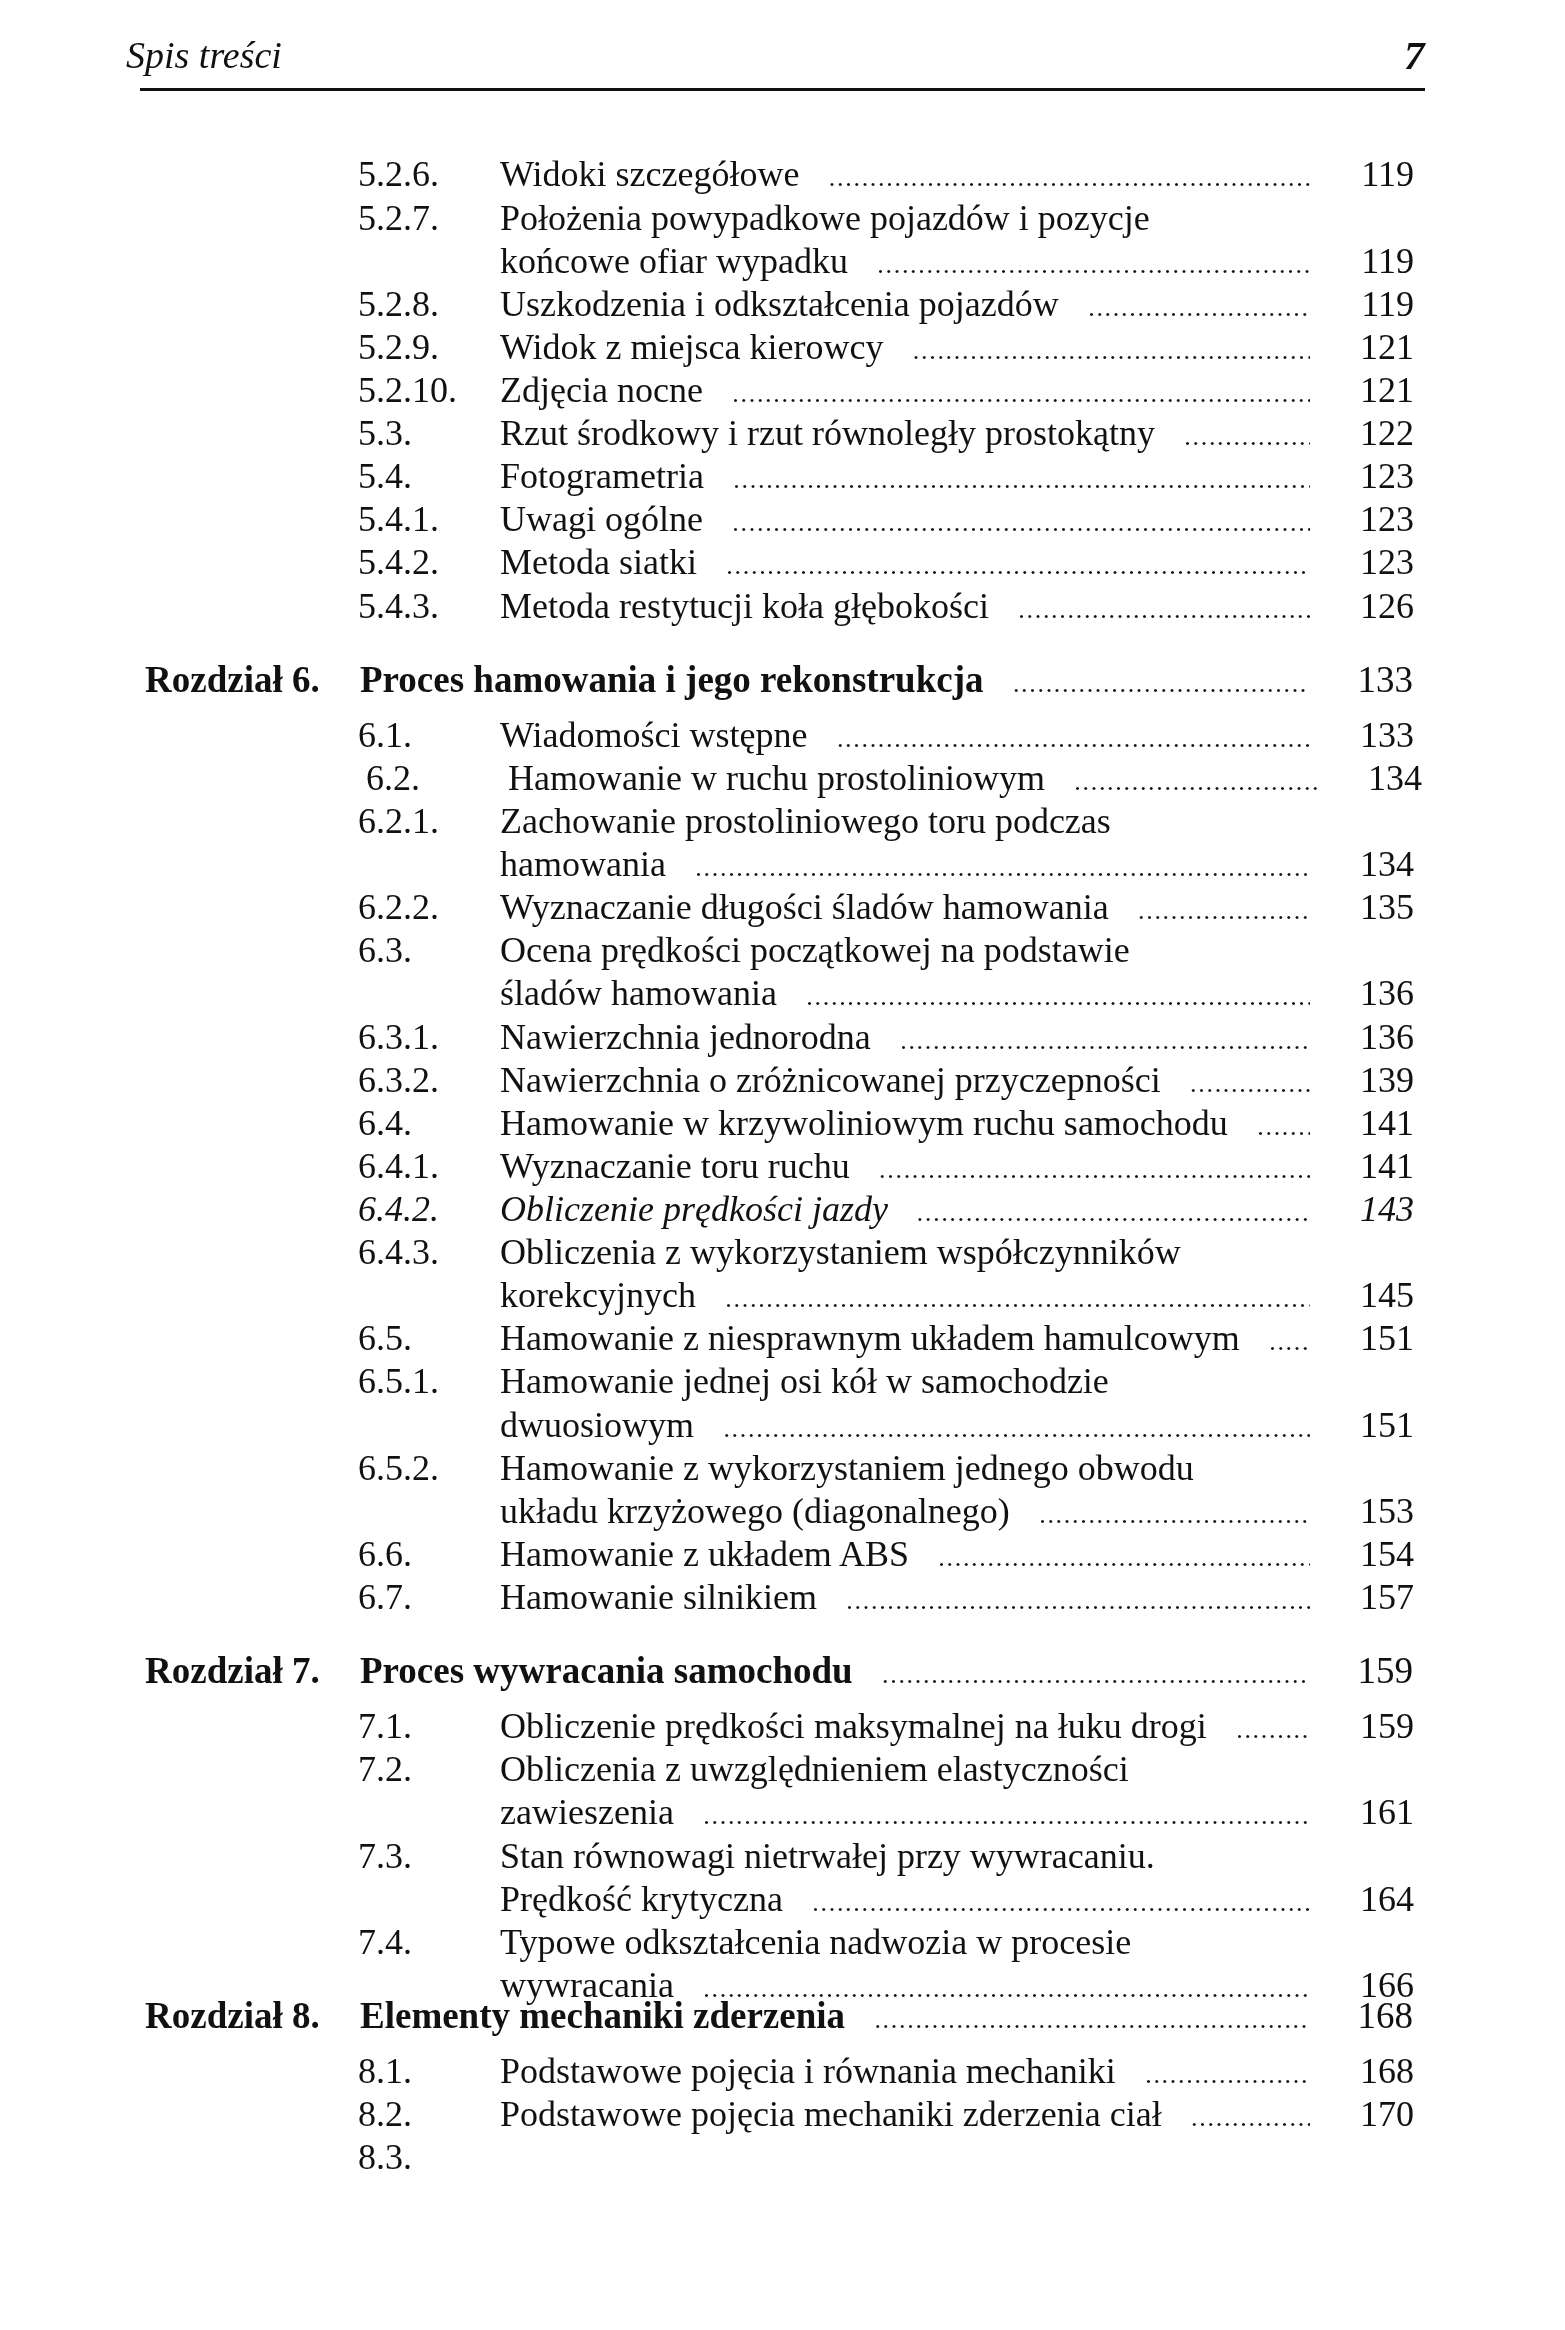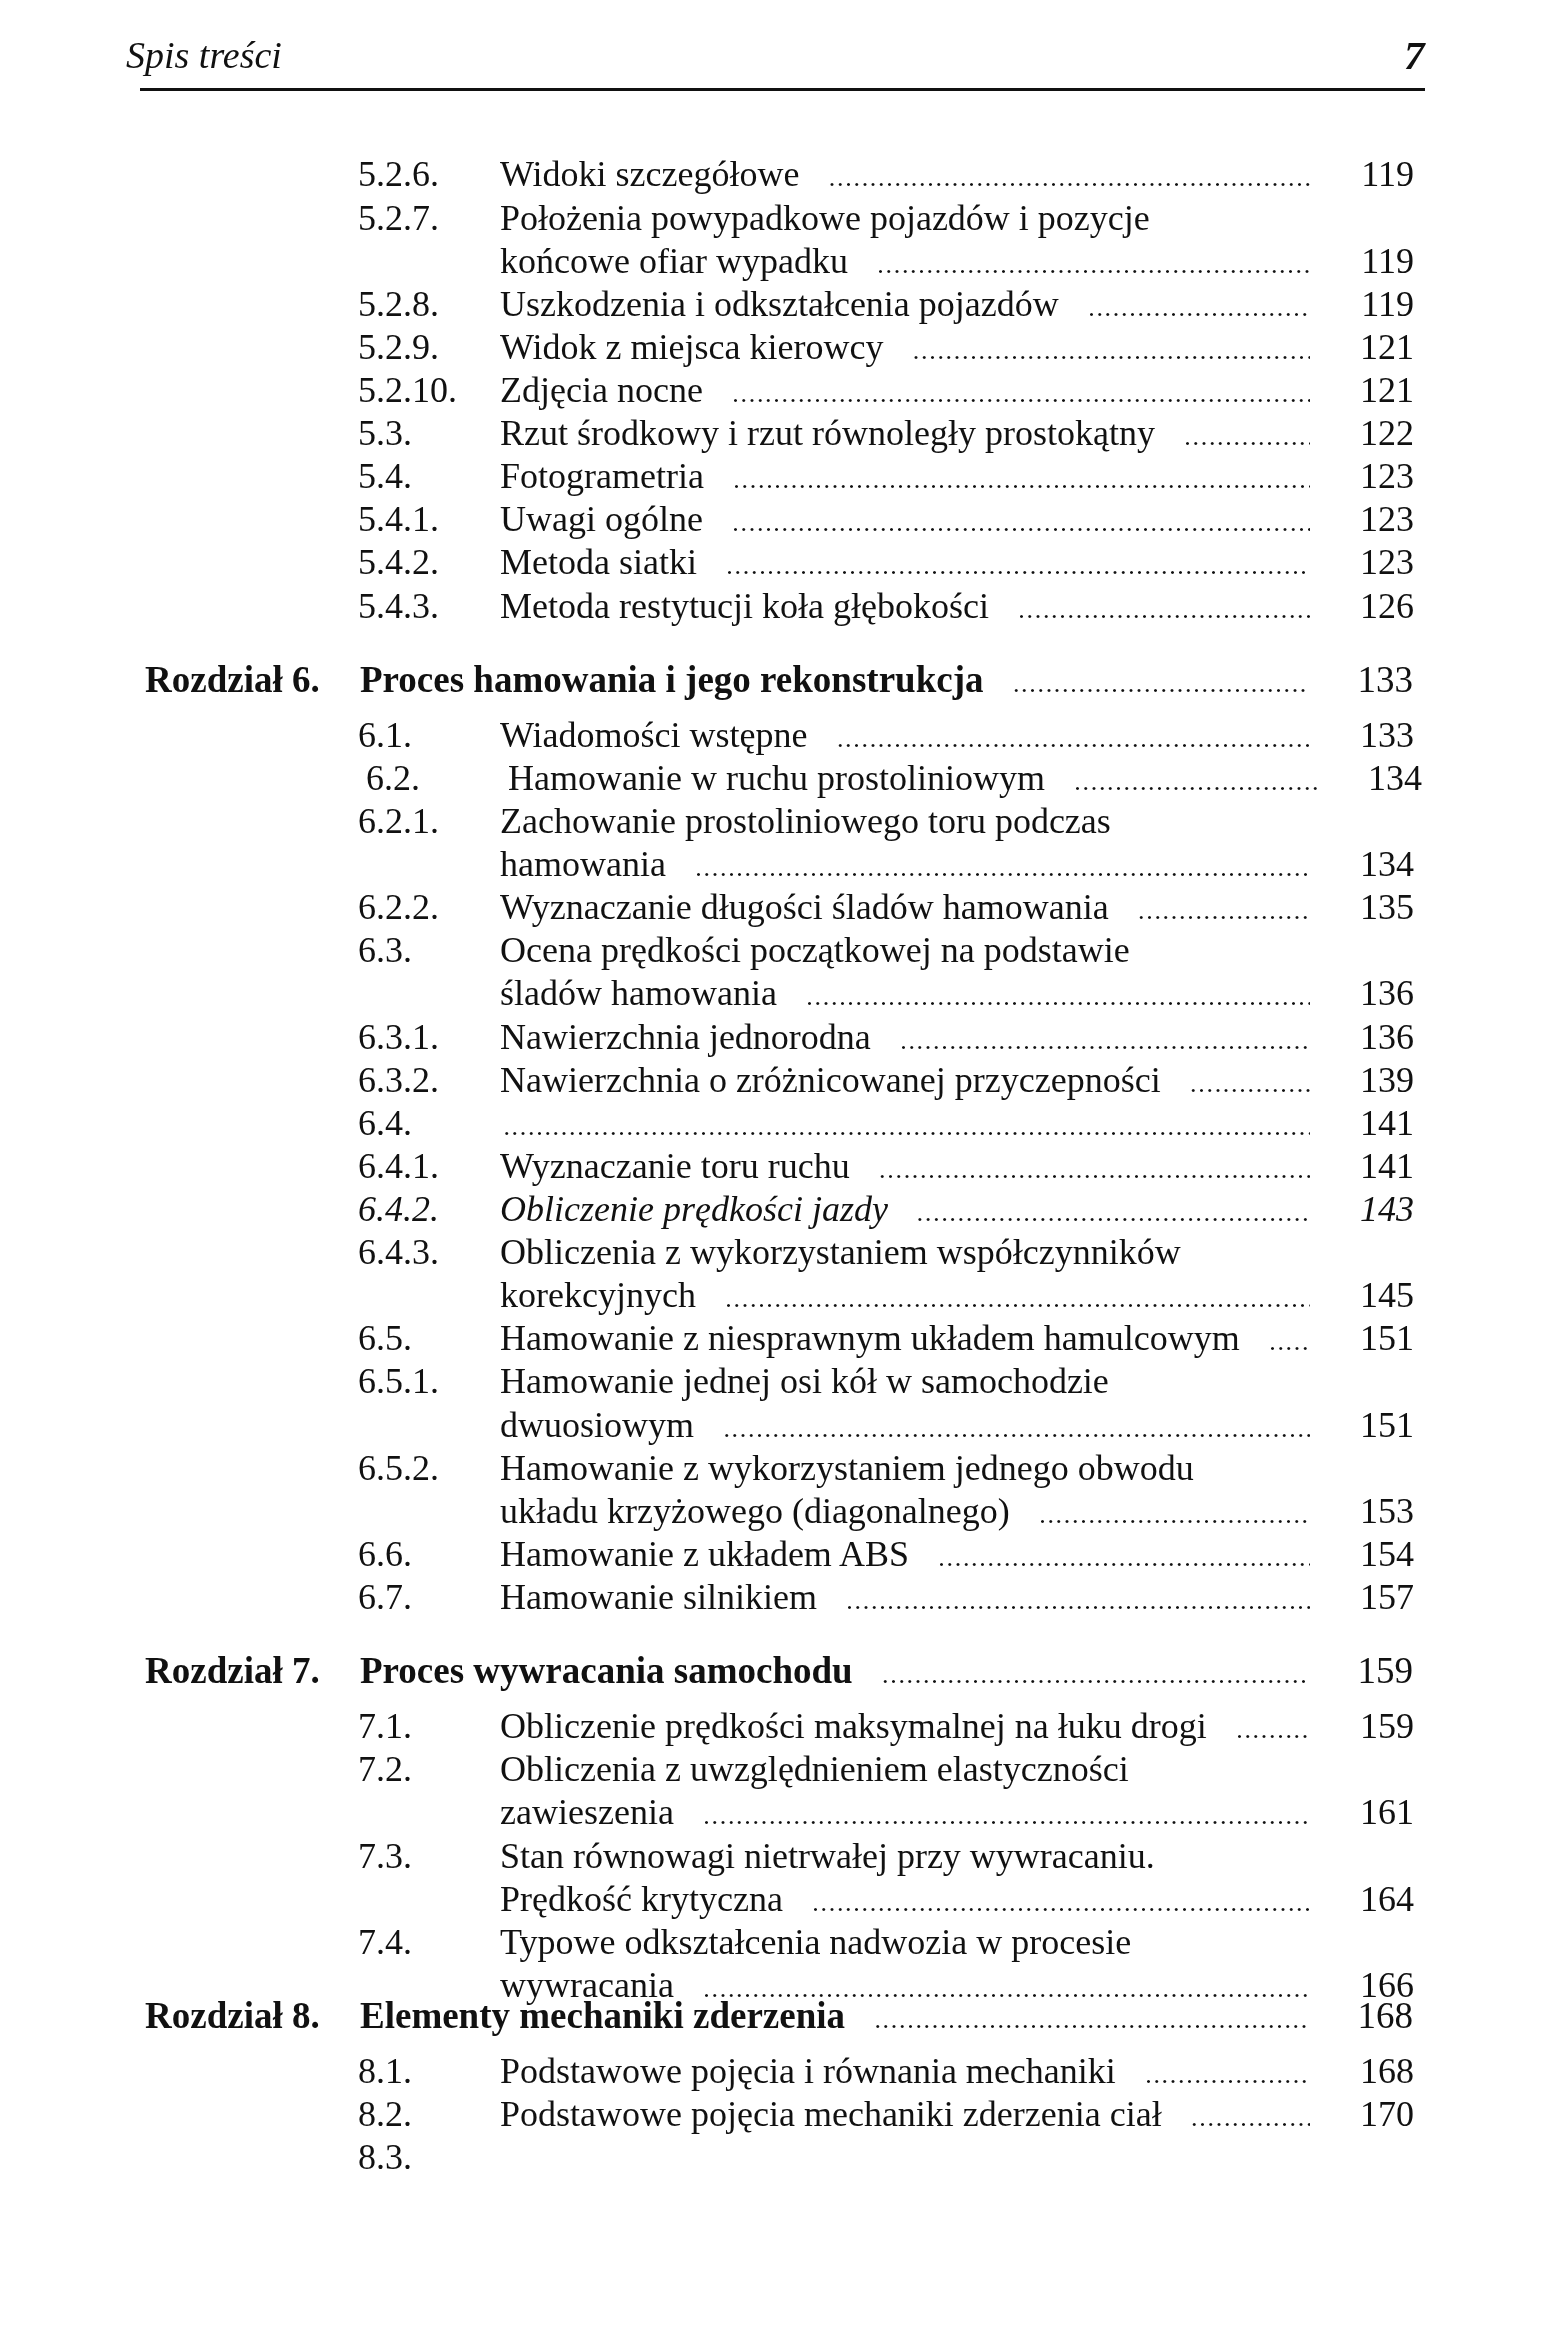--- a/index.html
+++ b/index.html
@@ -184,20 +184,21 @@
       <span class="num">6.3.2.</span>
       <div class="title-wrap">
         <span class="ttl">Nawierzchnia o zróżnicowanej przyczepności</span>
         <span class="dots"></span>
         <span class="pg">139</span>
       </div>
     </div>
     <div class="row" style="top: 1102px; left: 0px; width: 1566px;">
       <span class="num">6.4.</span>
       <div class="title-wrap">
+        <span class="ttl">Hamowanie w krzywoliniowym ruchu samochodu</span>
         <span class="dots"></span>
         <span class="pg">141</span>
       </div>
     </div>
     <div class="row" style="top: 1145px; left: 0px; width: 1566px;">
       <span class="num">6.4.1.</span>
       <div class="title-wrap">
         <span class="ttl">Wyznaczanie toru ruchu</span>
         <span class="dots"></span>
         <span class="pg">141</span>

